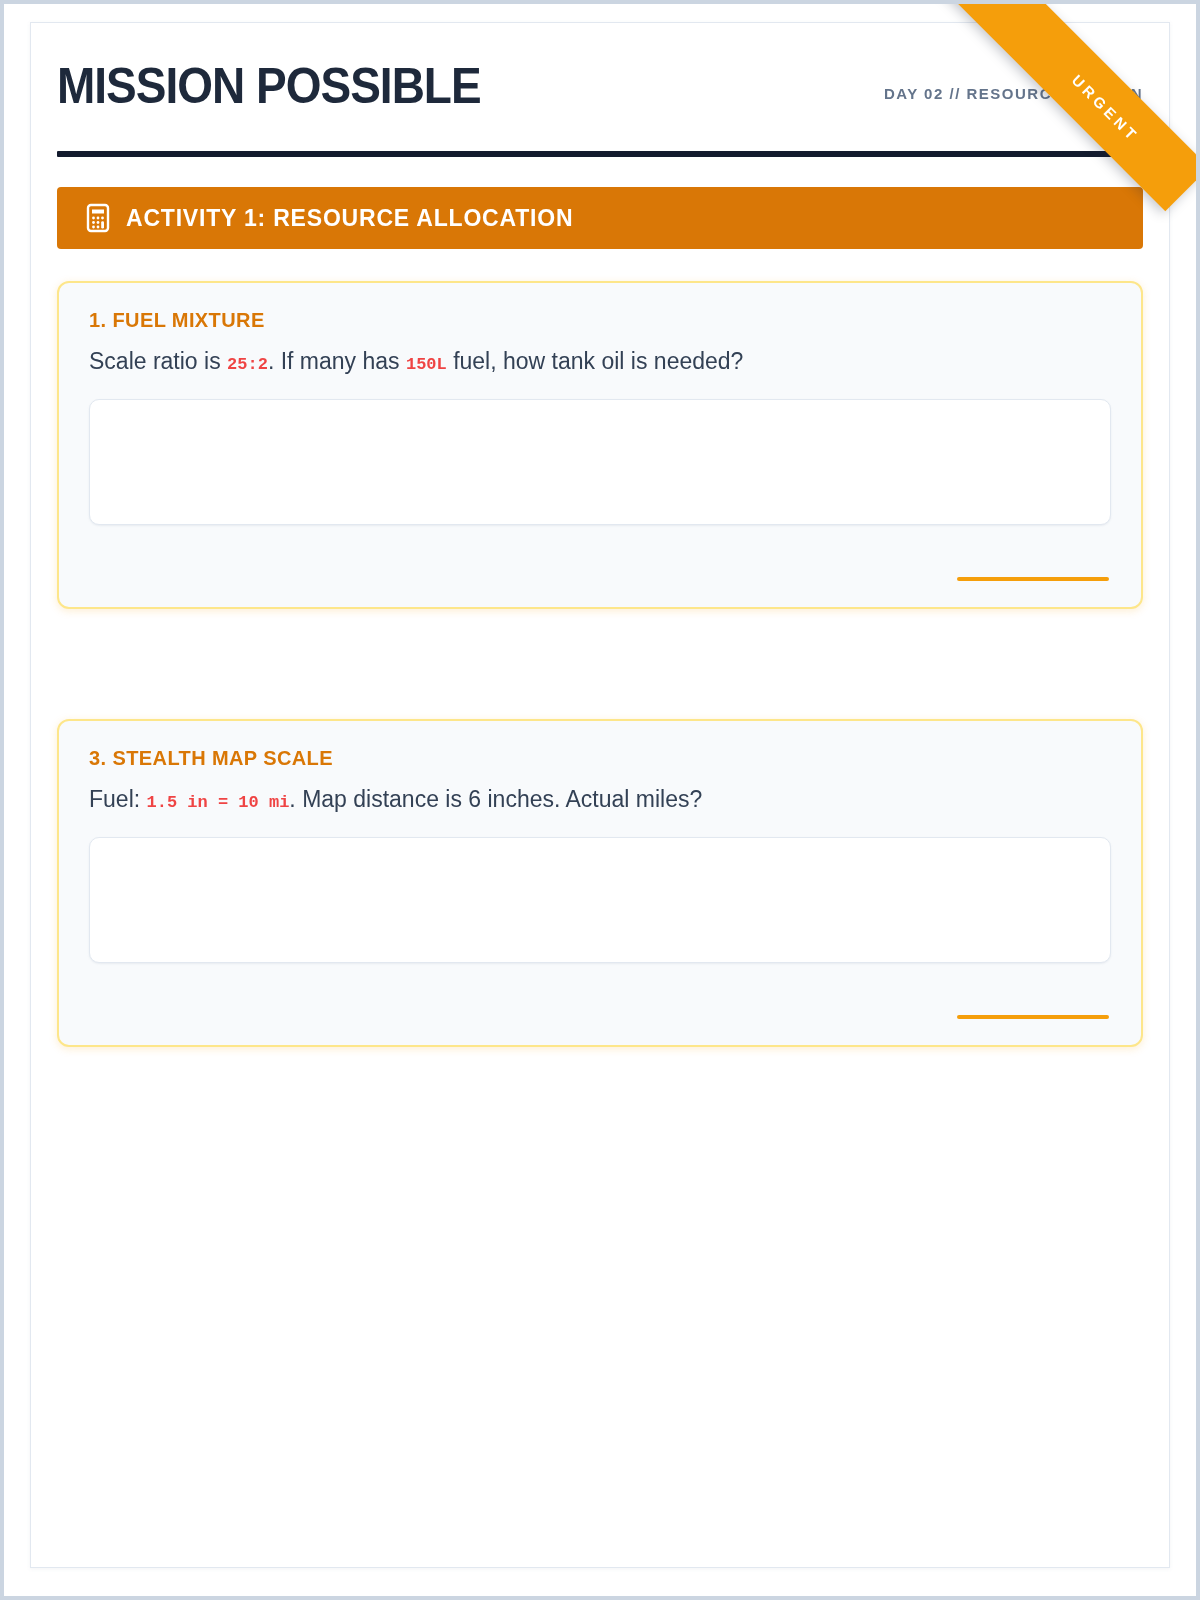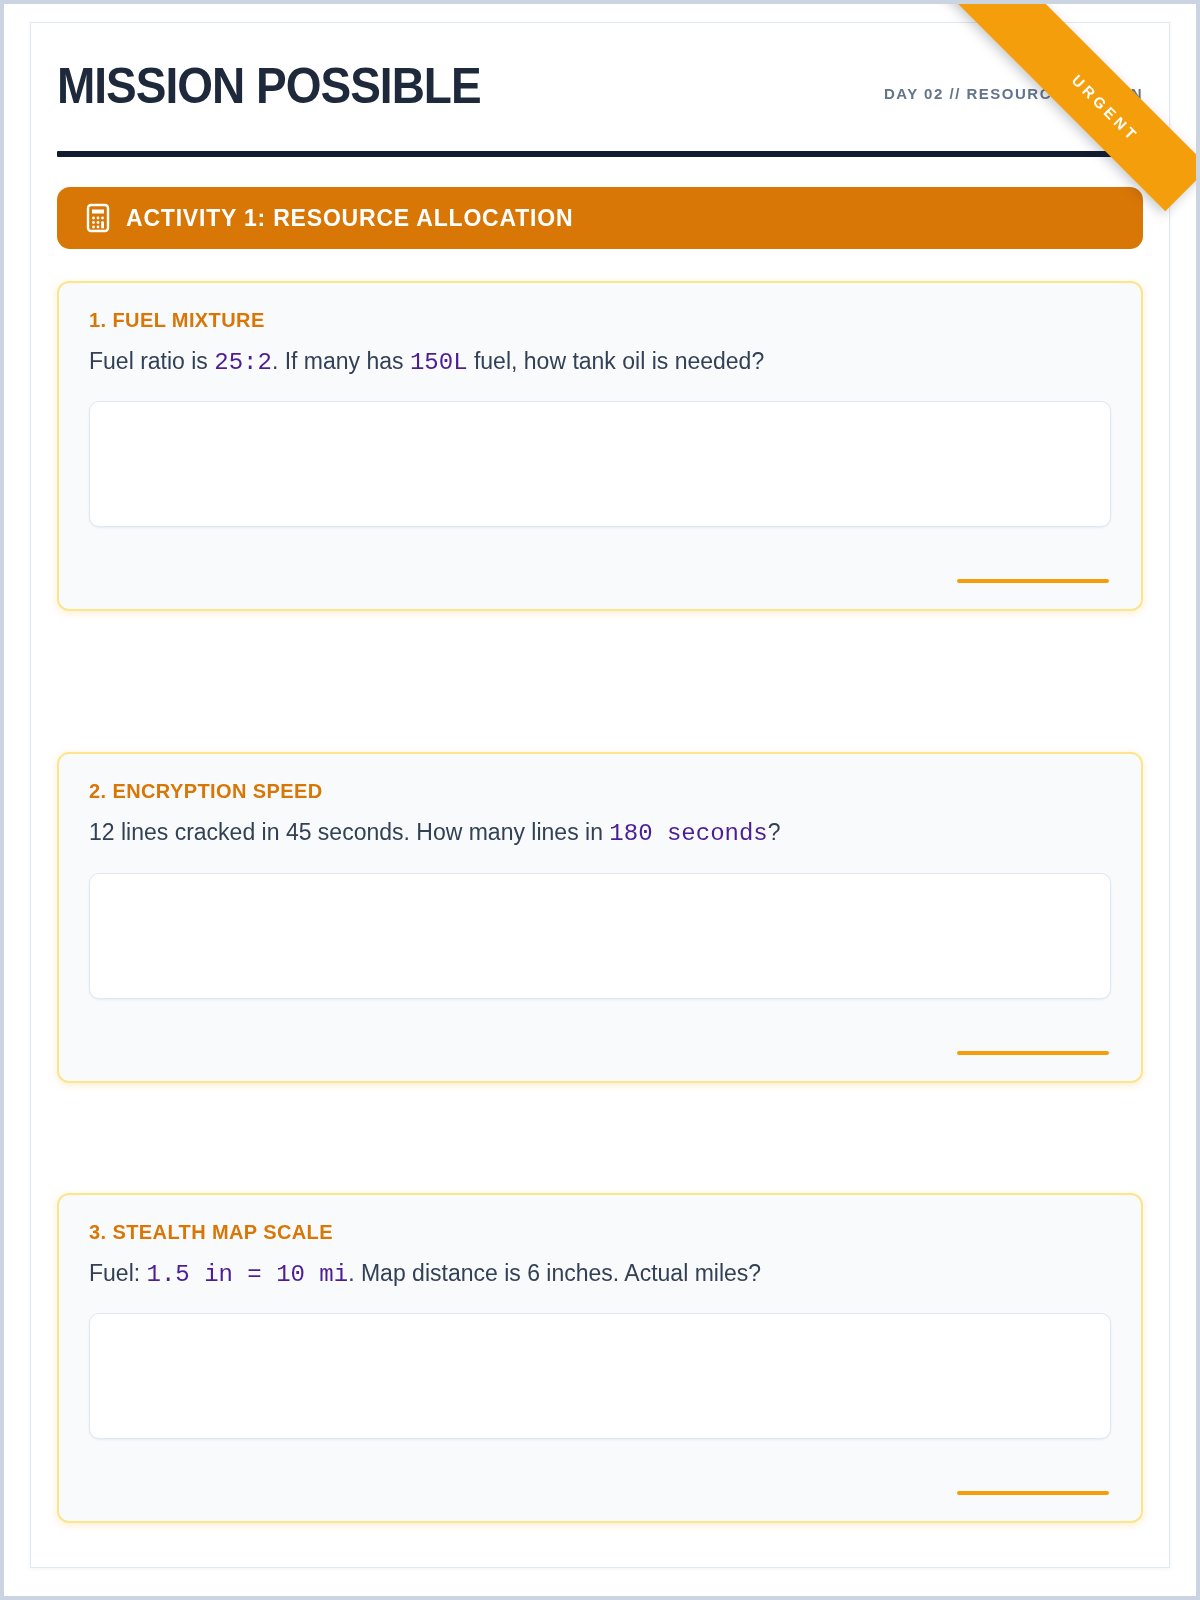--- a/index.html
+++ b/index.html
@@ -53,21 +53,21 @@
     margin-top: 38px;
     height: 6px;
     background: #131b2e;
     border-radius: 1px;
   }
   
   .activity-bar {
     margin-top: 30px;
     height: 62px;
     background: #d97706;
-    border-radius: 13px;
+    border-radius: 4px;
     display: flex;
     align-items: center;
     gap: 15px;
     padding: 0 28px;
   }
   .activity-bar .bar-title {
     color: #ffffff;
     font-size: 23px;
     font-weight: bold;
     letter-spacing: 0.8px;
@@ -93,23 +93,23 @@
     white-space: nowrap;
   }
   .question {
     margin-top: 14px;
     font-size: 23px;
     line-height: 1.35;
     color: #334155;
   }
   .question .mono {
     font-family: "Liberation Mono", "DejaVu Sans Mono", monospace;
-    font-weight: normal;
-    color: #4c1d95;
-    font-size: 24px;
+    font-weight: bold;
+    color: #ef4444;
+    font-size: 17px;
   }
   .answer-box {
     margin-top: 22px;
     height: 126px;
     background: #ffffff;
     border: 1px solid #e2e8f0;
     border-radius: 10px;
     box-shadow: 0 1px 2px rgba(148,163,184,0.15);
   }
   .answer-line {
@@ -170,31 +170,25 @@
           <circle cx="8.5" cy="24" r="1.4" fill="#ffffff"></circle>
           <circle cx="13" cy="24" r="1.4" fill="#ffffff"></circle>
           <rect x="16.2" y="18.2" width="2.8" height="7.2" rx="1.2" fill="#ffffff"></rect>
         </svg>
       </span>
       <span class="bar-title">ACTIVITY 1: RESOURCE ALLOCATION</span>
     </div>
 
     <section class="card first">
       <div class="card-label">1. FUEL MIXTURE</div>
-      <p class="question"><span>Fuel ratio is </span><span class="mono">25:2</span><span>. If many has </span><span class="mono">150L</span><span> fuel, how tank oil is needed?</span></p>
+      <p class="question"><span>Scale ratio is </span><span class="mono">25:2</span><span>. If many has </span><span class="mono">150L</span><span> fuel, how tank oil is needed?</span></p>
       <div class="answer-box"></div>
       <div class="answer-line"></div>
     </section>
 
-    <section class="card second">
-      <div class="card-label">2. ENCRYPTION SPEED</div>
-      <p class="question"><span>12 lines cracked in 45 seconds. How many lines in </span><span class="mono">180 seconds</span><span>?</span></p>
-      <div class="answer-box"></div>
-      <div class="answer-line"></div>
-    </section>
 
     <section class="card third">
       <div class="card-label">3. STEALTH MAP SCALE</div>
       <p class="question"><span>Fuel: </span><span class="mono">1.5 in = 10 mi</span><span>. Map distance is 6 inches. Actual miles?</span></p>
       <div class="answer-box"></div>
       <div class="answer-line"></div>
     </section>
 
   </div>
 

